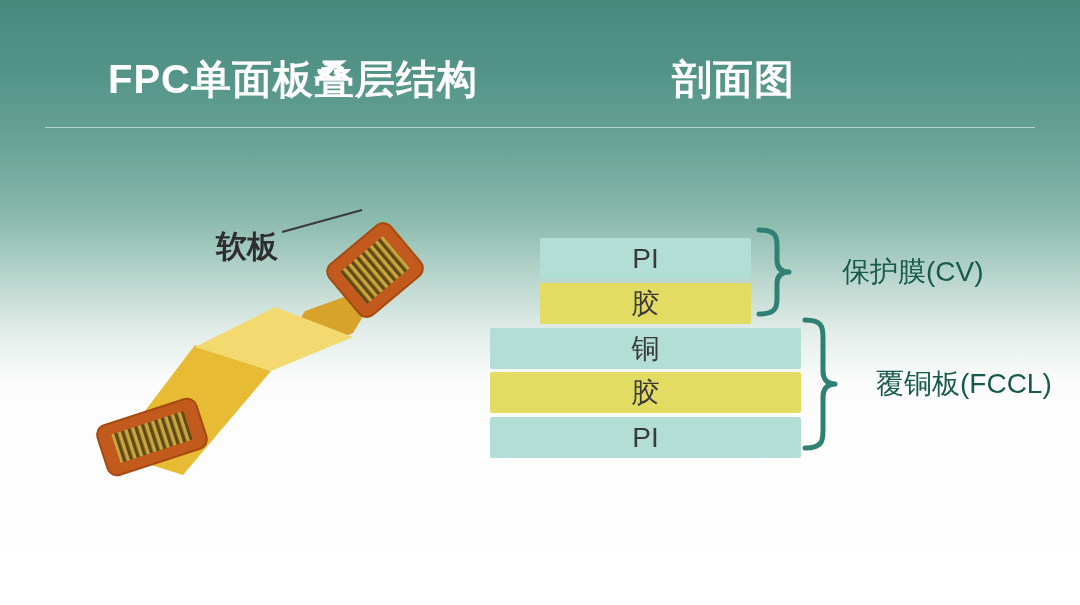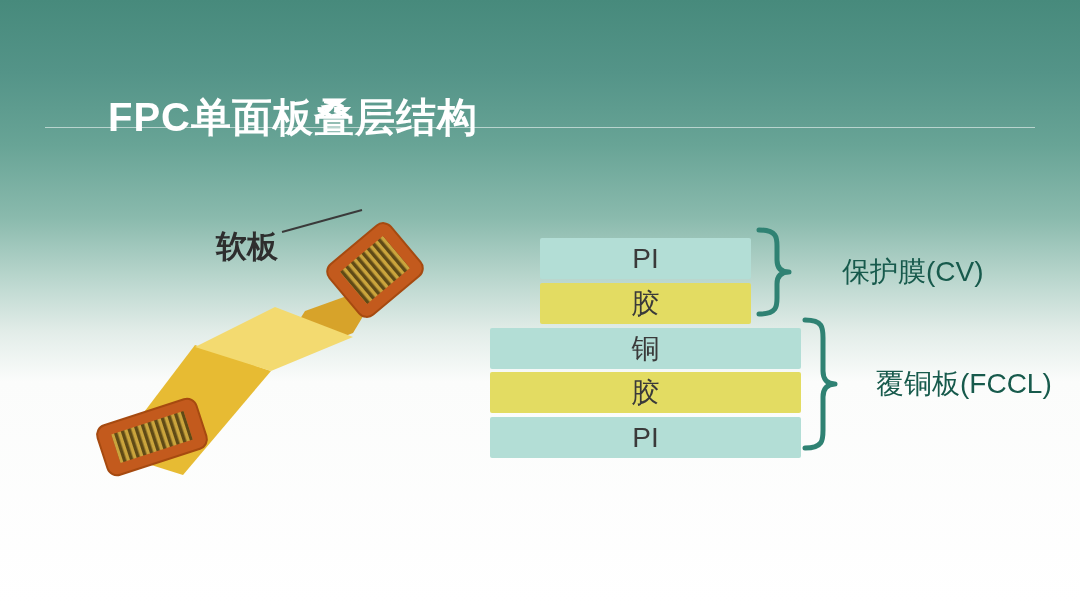--- a/index.html
+++ b/index.html
@@ -41,21 +41,22 @@
     color:#175a4c;white-space:nowrap;
   }
   .label-cv{left:842px;top:253px;}
   .label-fccl{left:876px;top:365px;}
 </style>
 </head>
 <body>
 
 <div class="slide">
 
-  <div class="title title-left" style="color: rgb(255, 255, 255); margin-top: 38px;">FPC单面板叠层结构</div>
+  <div class="title title-left" style="color: rgb(255, 255, 255);">FPC单面板叠层结构</div>
+  <div class="title title-right" style="color: rgb(255, 255, 255);">剖面图</div>
   <div class="divider" style="background: rgba(255, 255, 255, 0.55);"></div>
 
   <svg class="fpc-svg" width="430" height="330" viewBox="0 0 430 330">
     <defs>
       <pattern id="pins" width="7" height="10" patternUnits="userSpaceOnUse">
         <rect width="7" height="10" fill="#caa43c"></rect>
         <rect width="3.5" height="10" fill="#5f4a16"></rect>
       </pattern>
     </defs>
 

